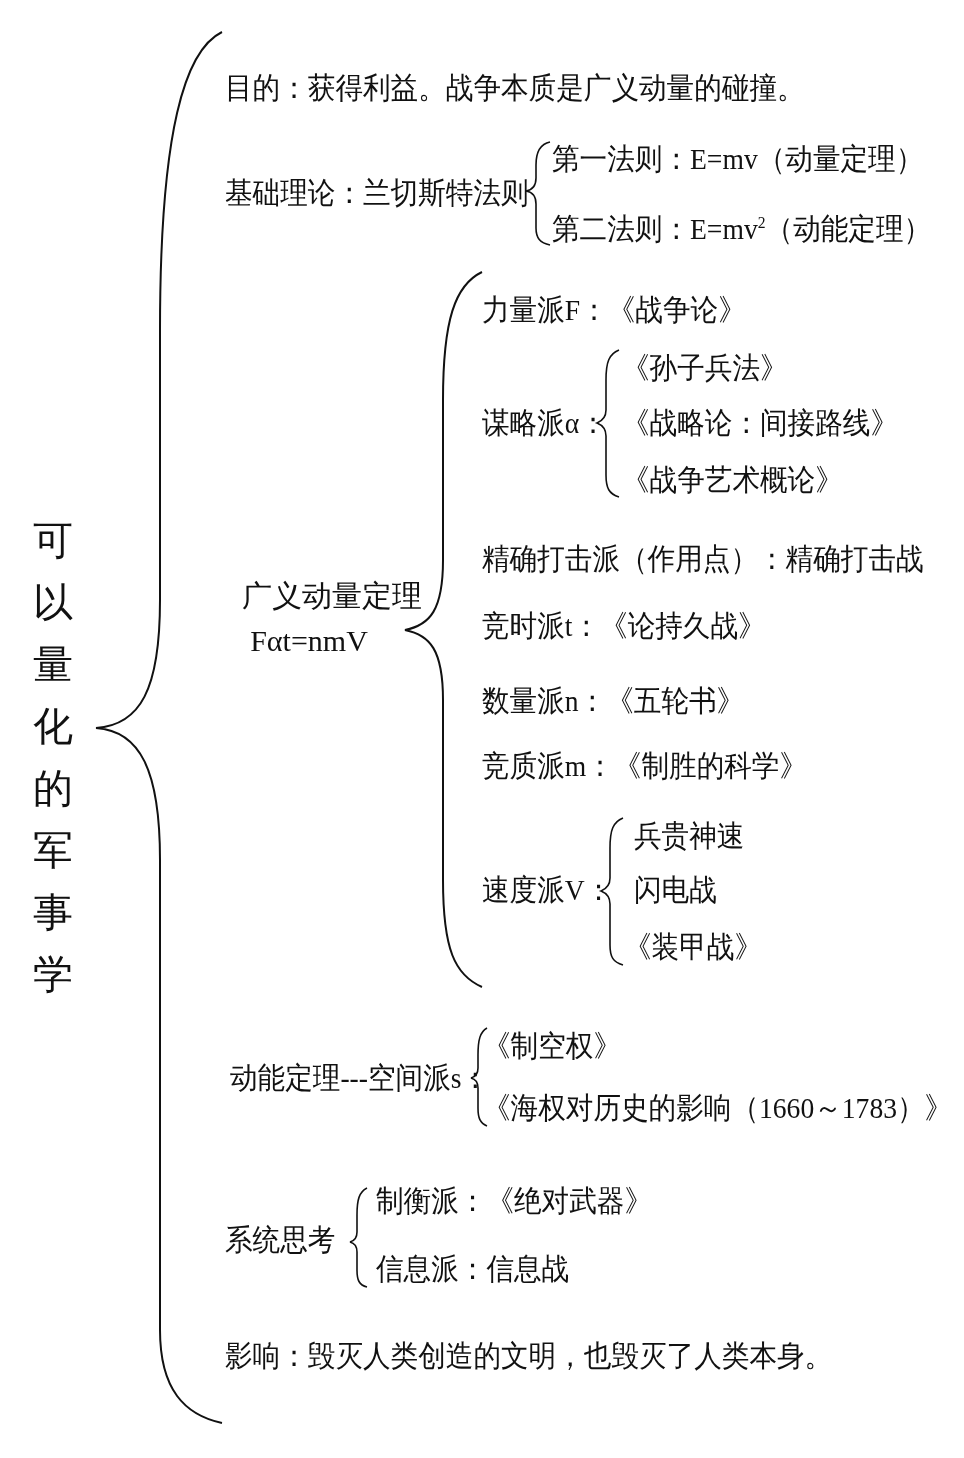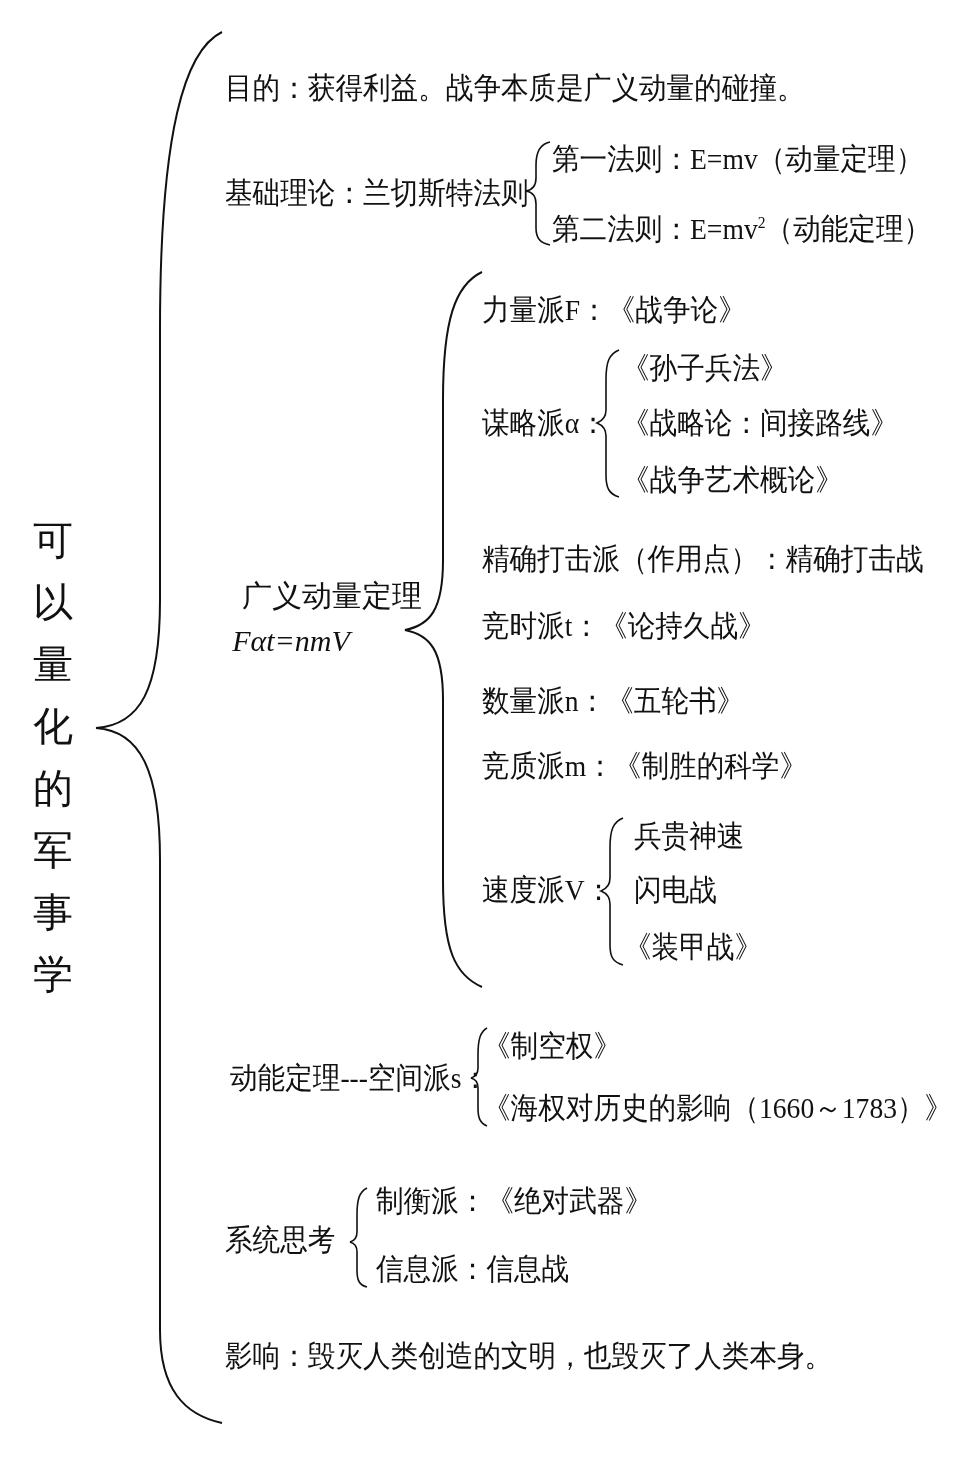--- a/index.html
+++ b/index.html
@@ -47,21 +47,21 @@
 
 <div class="t" style="left:225px; top:175px;">基础理论：兰切斯特法则</div>
 <div class="t" style="left:552px; top:141px;">
   <span>第一法则：E=mv</span><span>（动量定理）</span>
 </div>
 <div class="t" style="left:552px; top:211px;">
   <span>第二法则：E=mv</span><span class="sub">2</span><span>（动能定理）</span>
 </div>
 
 <div class="t center" style="left:218px; top:578px; width:170px;margin-left:24px;">广义动量定理</div>
-<div class="t center" style="left:206px; top:623px; width:170px;font-style:italic;">Fαt=nmV</div>
+<div class="t center" style="left:224px; top:623px; width:170px;">Fαt=nmV</div>
 
 <div class="t" style="left:482px; top:292px;">力量派F：《战争论》</div>
 
 <div class="t" style="left:482px; top:405px;">谋略派α：</div>
 <div class="t" style="left:622px; top:350px;">《孙子兵法》</div>
 <div class="t" style="left:622px; top:405px;">《战略论：间接路线》</div>
 <div class="t" style="left:622px; top:462px;">《战争艺术概论》</div>
 
 <div class="t" style="left:482px; top:541px;">精确打击派（作用点）：精确打击战</div>
 <div class="t" style="left:482px; top:608px;">竞时派t：《论持久战》</div>

